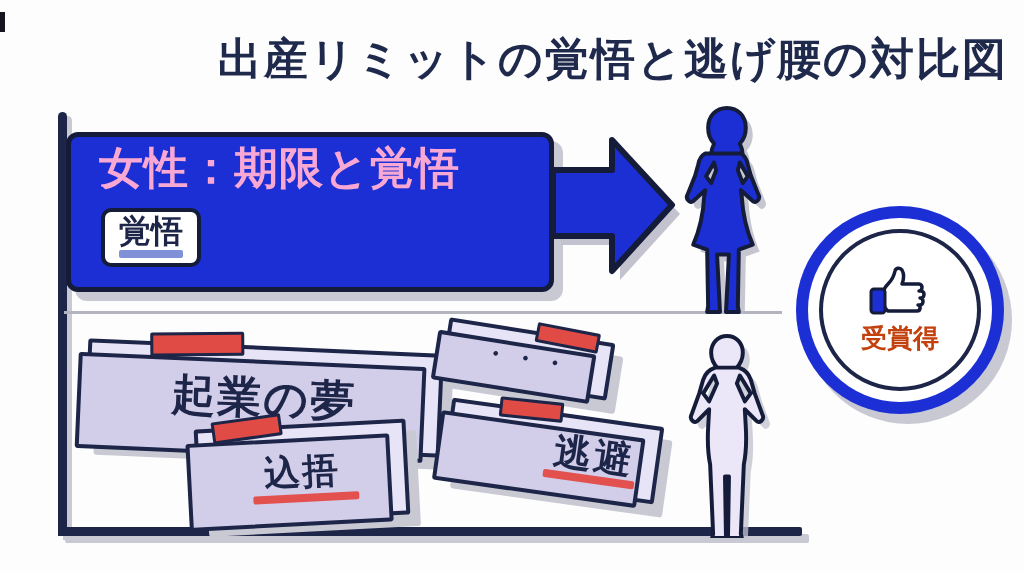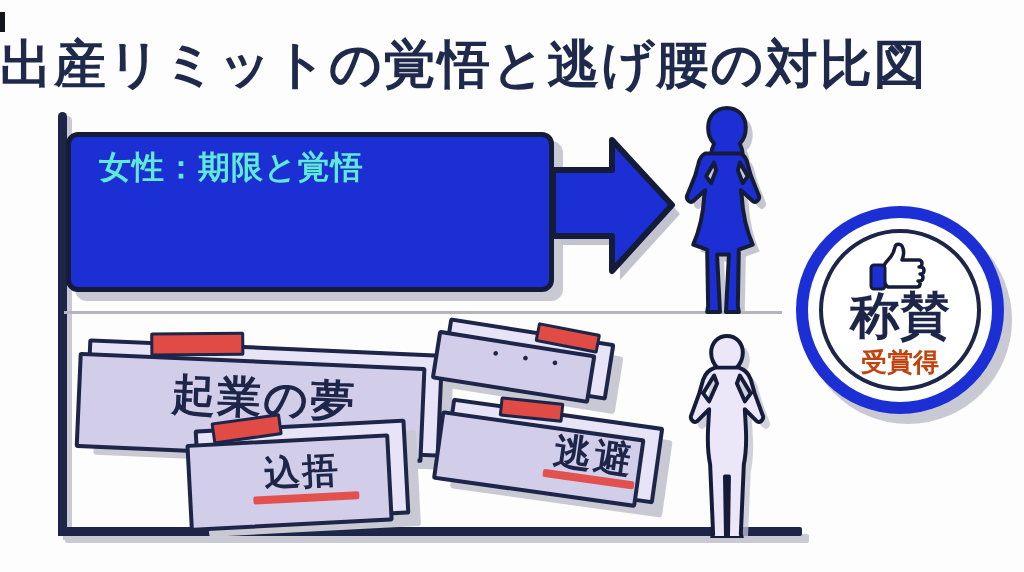--- a/index.html
+++ b/index.html
@@ -6,40 +6,40 @@
   body{
     width:1024px;height:572px;position:relative;overflow:hidden;
     background:#fdfdfe;
     font-family:"Liberation Sans","DejaVu Sans",sans-serif;
     color:#1d2548;
   }
   .abs{position:absolute;}
 
   
   .title{
-    left:0;top:30px;width:1008px;text-align:left;
-    font-size:52px;font-weight:800;letter-spacing:2px;color:#1f294b;
+    left:0;top:30px;width:1008px;text-align:right;
+    font-size:44px;font-weight:800;letter-spacing:2px;color:#1f294b;
   }
 
   
   .y-axis{left:58px;top:112px;width:9px;height:424px;background:#1d2548;
     border-radius:5px 5px 0 0;box-shadow:5px 4px 0 #c9c9d4;}
   .x-axis{left:58px;top:527px;width:744px;height:9px;background:#1d2548;
     border-radius:2px;box-shadow:7px 7px 0 #c9c9d4;}
   .divider{left:64px;top:311px;width:718px;height:3px;background:#b4b4bf;}
   .edge-mark{left:0;top:12px;width:5px;height:20px;background:#15151f;}
 
   
   .banner{
     left:66px;top:132px;width:488px;height:160px;
     background:#1b2fd4;border:5px solid #141c3a;border-radius:12px;
     box-shadow:9px 9px 0 #c9c9d4;box-sizing:border-box;
   }
   .banner-heading{
-    margin:9px 0 0 28px;font-size:32px;font-weight:800;color:#5eead4;letter-spacing:1px;
+    margin:2px 0 0 28px;font-size:44px;font-weight:800;color:#f9a8d4;letter-spacing:1px;
   }
   .chip-row{display:flex;gap:17px;margin:10px 0 0 30px;}
   .chip{
     background:#ffffff;border:4px solid #141c3a;border-radius:10px;
     padding:2px 14px 5px;display:flex;flex-direction:column;align-items:center;
   }
   .chip-label{font-size:32px;font-weight:800;color:#1d2548;line-height:1.1;}
   .chip-underline{width:100%;height:8px;background:#8191d8;border-radius:2px;margin-top:1px;}
 
   
@@ -98,20 +98,24 @@
 
 <div class="abs title">出産リミットの覚悟と逃げ腰の対比図</div>
 
 <div class="abs y-axis"></div>
 <div class="abs x-axis"></div>
 <div class="abs divider"></div>
 
 <div class="abs banner">
   <div class="banner-heading">女性：期限と覚悟</div>
   <div class="chip-row">
+    <div class="chip">
+      <span class="chip-label">覚悟</span>
+      <span class="chip-underline"></span>
+    </div>
   </div>
 </div>
 
 <svg class="abs" style="left:540px;top:118px;" width="154" height="184" viewBox="0 0 154 184">
   <polygon points="21,61 80,61 80,31 140,96 80,162 80,127 21,127" fill="#c3c3cf"></polygon>
   <polygon points="13,52 72,52 72,22 132,87 72,153 72,118 13,118" fill="#1b2fd4" stroke="#141c3a" stroke-width="6" stroke-linejoin="round"></polygon>
 </svg>
 
 <svg class="abs" style="left:666px;top:100px;" width="112" height="214" viewBox="0 0 112 216">
   <g transform="translate(5,4)">
@@ -128,21 +132,20 @@
   </g>
 </svg>
 
 <div class="abs badge">
   <div class="badge-mid"></div>
   <div class="badge-inner">
     <svg width="64" height="52" viewBox="0 0 64 52">
       <path d="M20,46 C17,44 16,41 16,38 L16,26 C16,23 18,21 20,19 C24,15 26,11 27,6 C27.5,3 32,2 34,5 C36,8.5 36,14 34,19 L51,19 C55,19 55,26 51,26 L53,26 C57,26 57,33 53,33 L52,33 C56,33 56,40 52,40 L50,40 C53,40 53,46 49,46 Z" fill="#ffffff" stroke="#141c3a" stroke-width="3.5" stroke-linejoin="round"></path>
       <rect x="3" y="24" width="14" height="24" rx="3" fill="#1b2fd4" stroke="#141c3a" stroke-width="3"></rect>
     </svg>
-    <div class="badge-label">称賛</div>
     <div class="badge-sublabel">受賞得</div>
   </div>
 </div>
 
 <div class="abs card card-dream">
   <div class="tape"></div>
   <span class="card-label">起業の夢</span>
 </div>
 
 <div class="abs card card-ellipsis">

